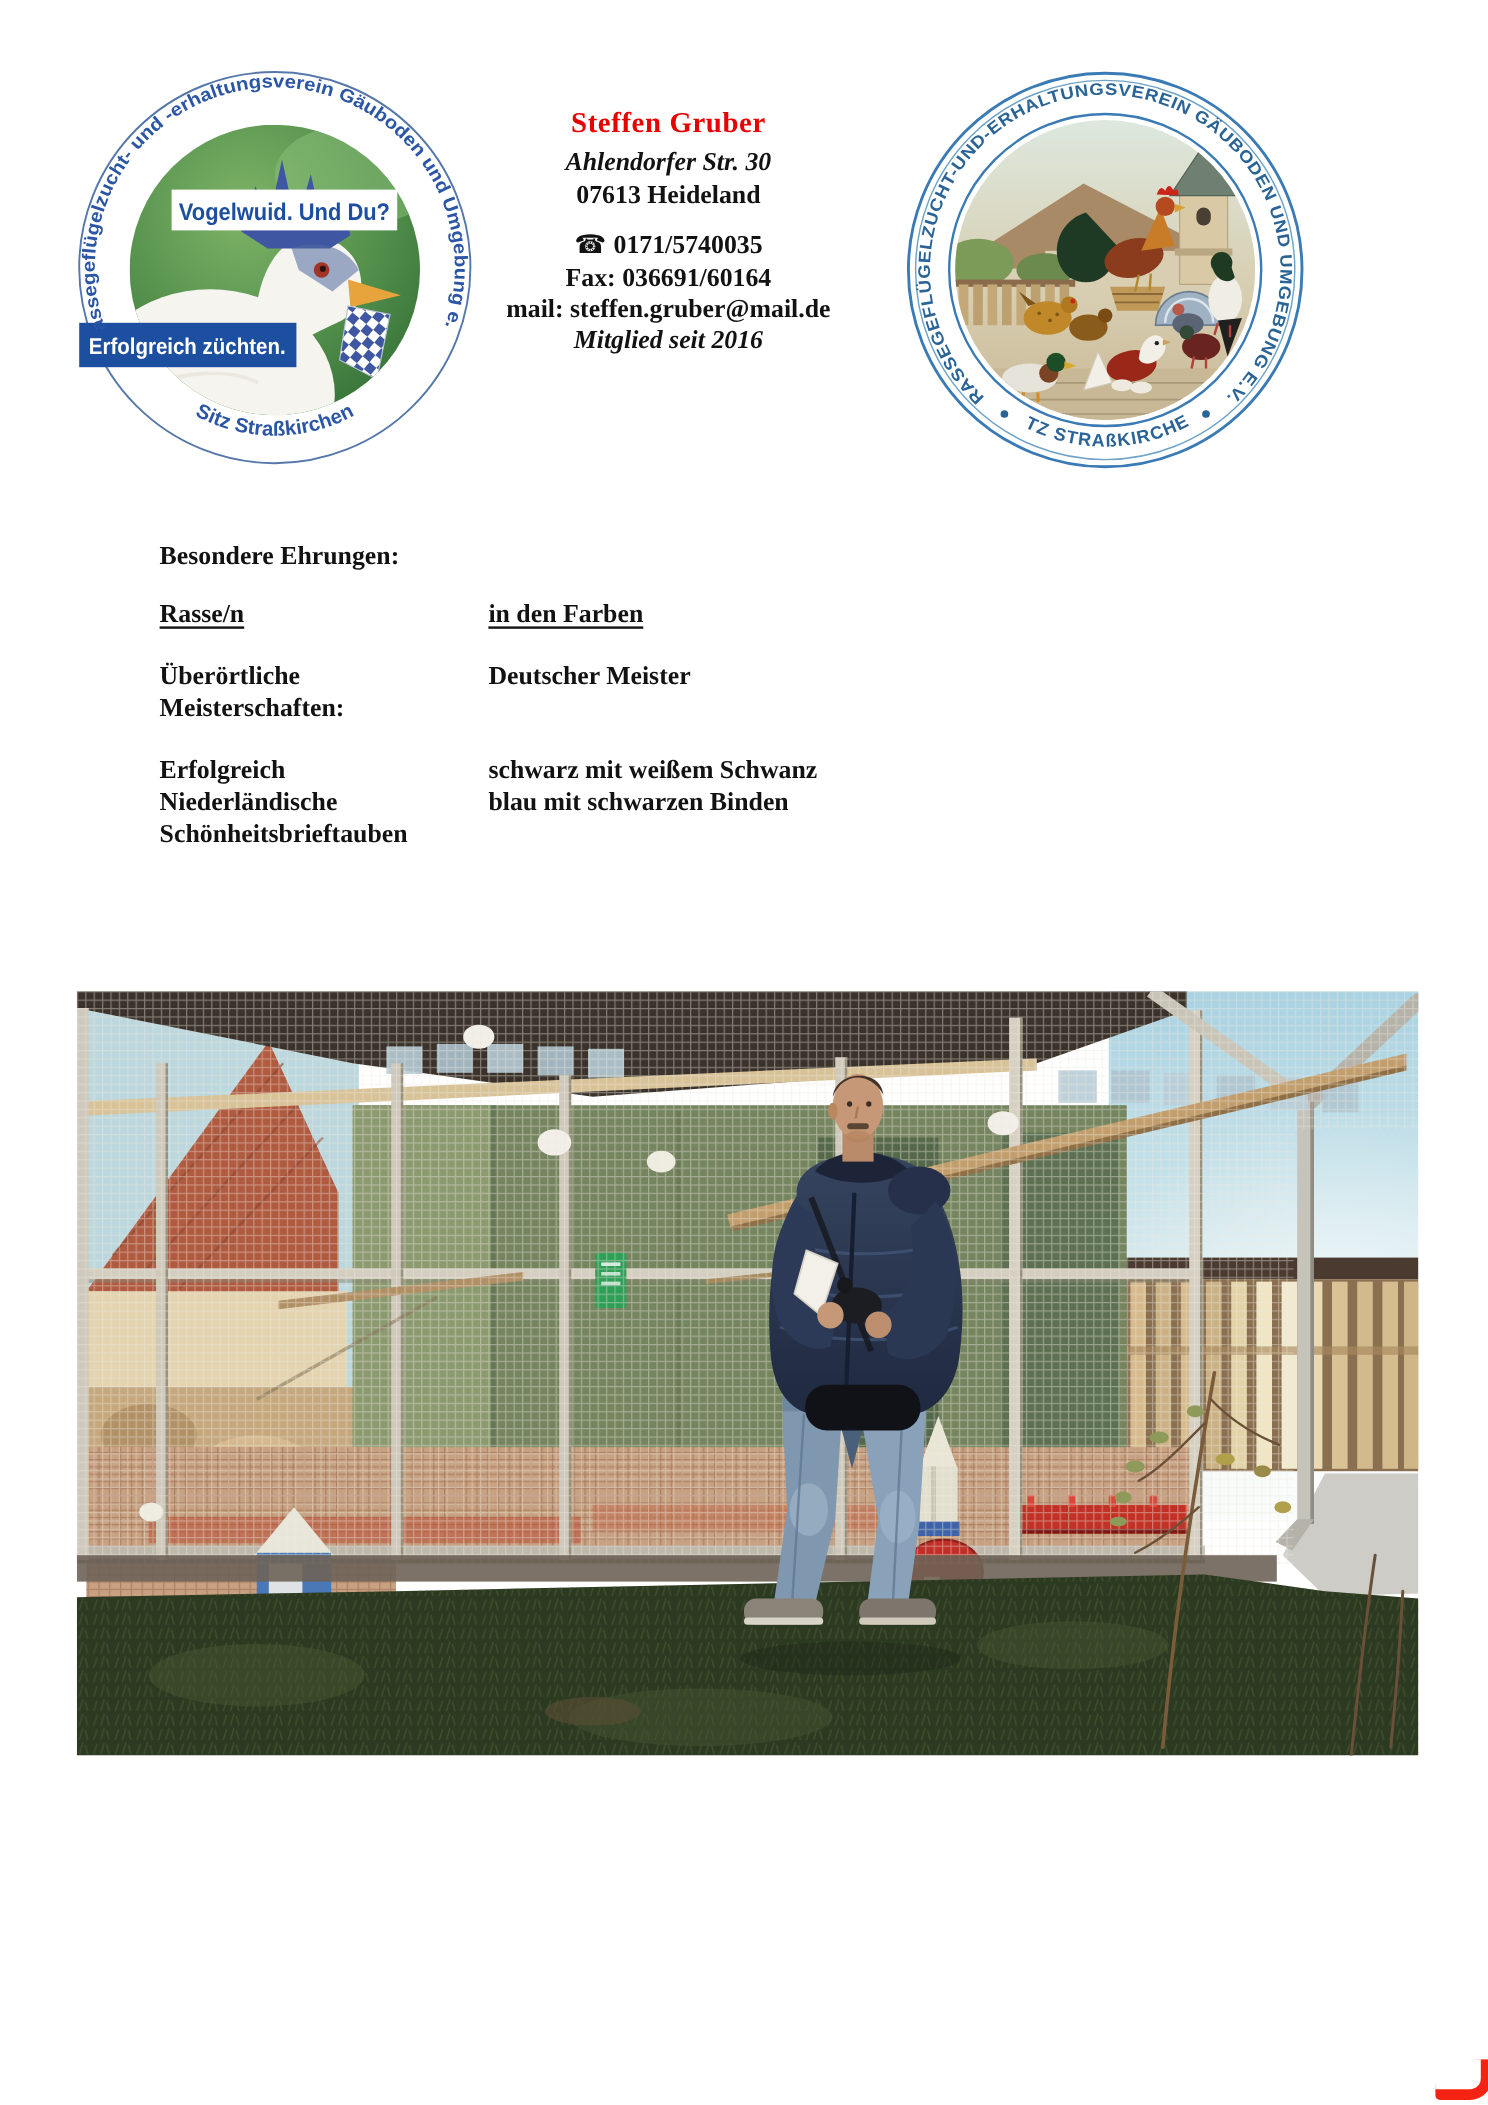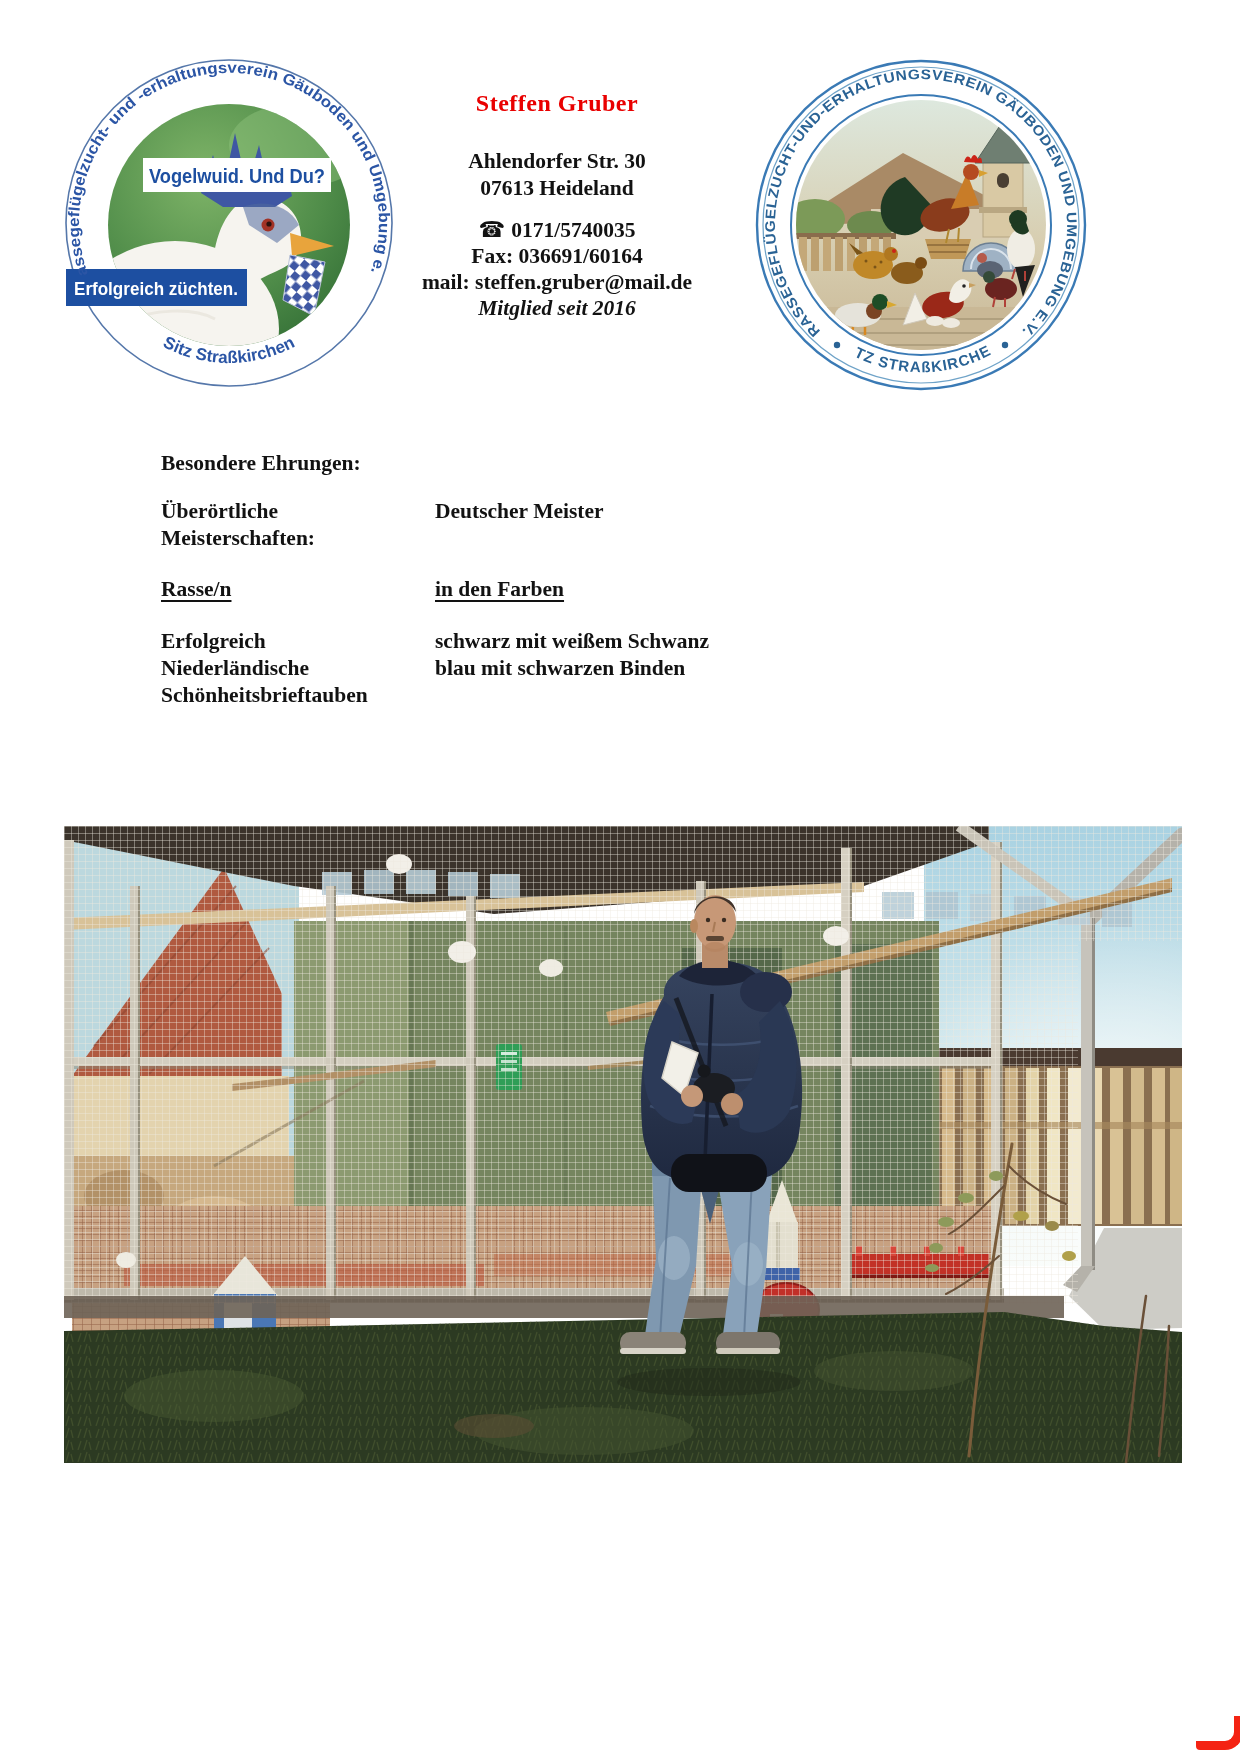--- a/index.html
+++ b/index.html
@@ -2,27 +2,27 @@
 <html><head>
 <meta charset="utf-8">
 <style>
   html,body{margin:0;padding:0;background:#ffffff;}
   body{width:1240px;height:1754px;position:relative;font-family:"Liberation Serif","DejaVu Serif",serif;color:#121212;}
   .abs{position:absolute;}
   
   .hdr{left:377px;top:84px;width:360px;text-align:center;font-weight:bold;}
   .hdr .name{font-size:24px;line-height:38px;color:#e90000;letter-spacing:.5px;}
   .hdr .line{font-size:21.5px;line-height:26px;}
-  .hdr .addr1{margin-top:26px;}
+  .hdr .addr1{font-style:italic;}
   .hdr .addr2{margin-top:1px;}
   .hdr .phoneblock{margin-top:16px;}
   .hdr .member{font-style:italic;}
   .phone-ico{font-family:"DejaVu Sans",sans-serif;margin-right:6px;}
   
-  .honors{left:133px;top:450px;width:720px;font-weight:bold;font-size:21.5px;line-height:27px;margin-left:28px;}
+  .honors{left:133px;top:450px;width:720px;font-weight:bold;font-size:21.5px;line-height:27px;}
   .hrow{display:flex;}
   .c1{width:274px;}
   .c2{flex:1;}
   .hd-heading{margin-bottom:21px;}
   .row-champ{margin-bottom:24px;}
   .row-headers{margin-bottom:25px;}
   .u{text-decoration:underline;text-decoration-thickness:2px;text-underline-offset:4px;}
   
   .logoL{left:63px;top:57px;}
   .logoR{left:753px;top:57px;}
@@ -205,30 +205,30 @@
   </text>
   <text font-family="Liberation Sans,DejaVu Sans,sans-serif" font-size="15" fill="#2a6395" letter-spacing="1">
     <textPath href="#rbc" startOffset="50%" text-anchor="middle">SITZ STRAßKIRCHEN</textPath>
   </text>
   <circle cx="84" cy="288" r="3.2" fill="#2a6395"></circle>
   <circle cx="252" cy="288" r="3.2" fill="#2a6395"></circle>
 </svg>
 
 <div class="abs honors">
   <div class="hd-heading">Besondere Ehrungen:</div>
+  <div class="hrow row-headers">
+    <div class="c1"><span class="u">Rasse/n</span></div>
+    <div class="c2"><span class="u">in den Farben</span></div>
+  </div>
   <div class="hrow row-champ">
     <div class="c1">
       <div>Überörtliche</div>
       <div>Meisterschaften:</div>
     </div>
     <div class="c2">Deutscher Meister</div>
-  </div>
-  <div class="hrow row-headers">
-    <div class="c1"><span class="u">Rasse/n</span></div>
-    <div class="c2"><span class="u">in den Farben</span></div>
   </div>
   <div class="hrow">
     <div class="c1">
       <div>Erfolgreich</div>
       <div>Niederländische</div>
       <div>Schönheitsbrieftauben</div>
     </div>
     <div class="c2">
       <div>schwarz mit weißem Schwanz</div>
       <div>blau mit schwarzen Binden</div>

